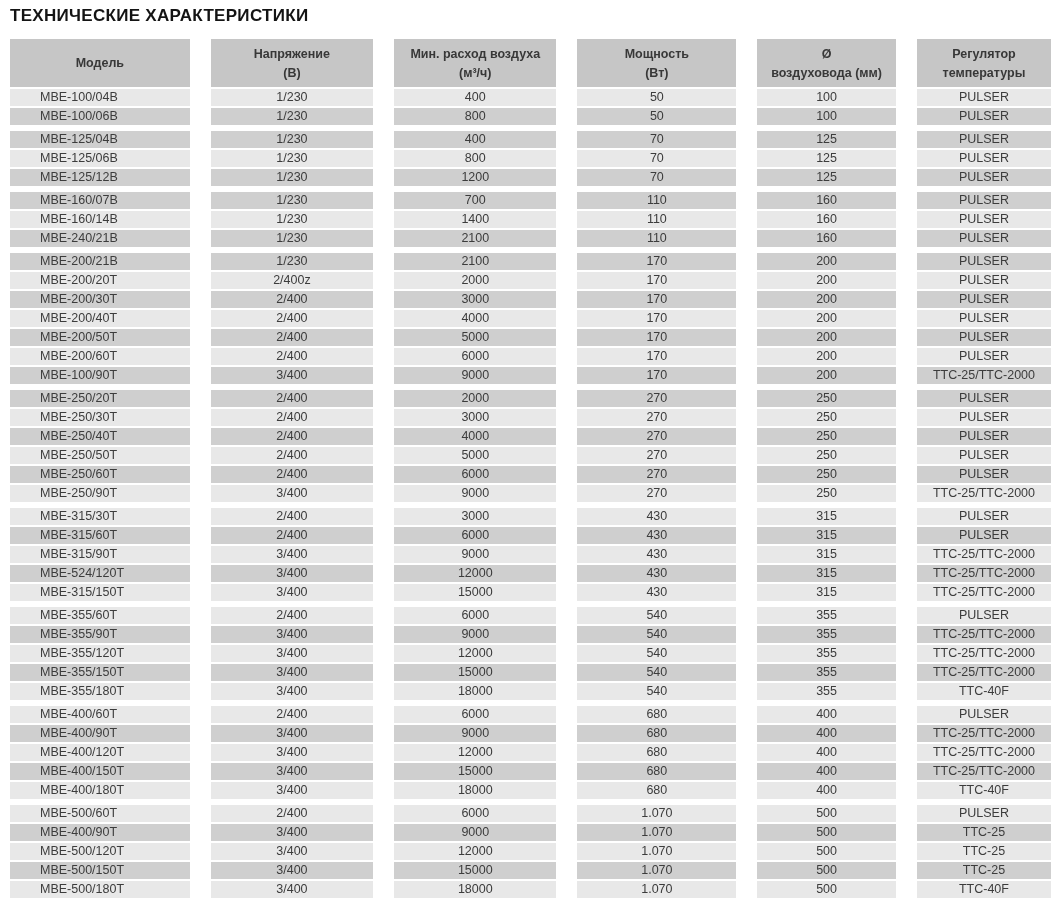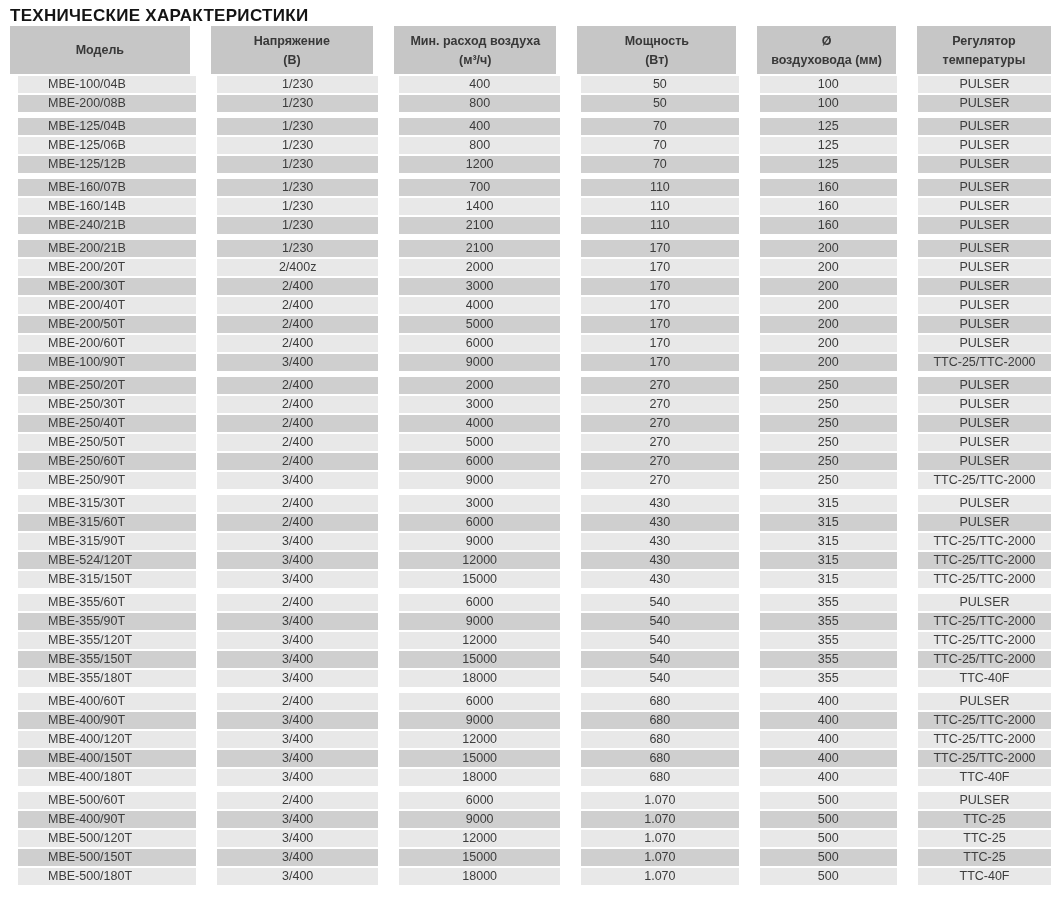--- a/index.html
+++ b/index.html
@@ -17,20 +17,21 @@
     font-family:"Liberation Sans","DejaVu Sans",sans-serif;
     color:var(--text);
     padding:6px 10px 0 10px;
     overflow:hidden;
   }
   .page-title{
     font-size:17px;
     font-weight:700;
     color:var(--title);
     letter-spacing:.3px;
+    margin-bottom:13px;
   }
   .spec-table{width:100%;}
   .grid-row{
     display:grid;
     grid-template-columns:var(--cols);
     column-gap:21px;
   }
   .header-row .cell{
     background:var(--header-bg);
     height:48px;
@@ -58,21 +59,21 @@
     overflow:hidden;
   }
   .body-row .cell.model{
     text-align:left;
     padding-left:30px;
   }
   .body-row.light .cell{background:var(--row-light);}
   .body-row.dark  .cell{background:var(--row-dark);}
   .group{margin-top:6px;}
   .group:first-child{margin-top:0;}
-  .table-body{margin-top:0;margin-left:8px;}
+  .table-body{margin-top:0;}
 </style>
 </head>
 <body>
 
 <div class="page-title">ТЕХНИЧЕСКИЕ ХАРАКТЕРИСТИКИ</div>
 
 <div class="spec-table">
   <div class="grid-row header-row">
     <div class="cell">
       <span class="l1">Модель</span>
@@ -103,21 +104,21 @@
       <div class="group">
         <div class="grid-row body-row light">
           <div class="cell model">MBE-100/04B</div>
           <div class="cell">1/230</div>
           <div class="cell">400</div>
           <div class="cell">50</div>
           <div class="cell">100</div>
           <div class="cell">PULSER</div>
         </div>
         <div class="grid-row body-row dark">
-          <div class="cell model">MBE-200/08B</div>
+          <div class="cell model">MBE-100/06B</div>
           <div class="cell">1/230</div>
           <div class="cell">800</div>
           <div class="cell">50</div>
           <div class="cell">100</div>
           <div class="cell">PULSER</div>
         </div>
       </div>
       <div class="group">
         <div class="grid-row body-row dark">
           <div class="cell model">MBE-125/04B</div>

